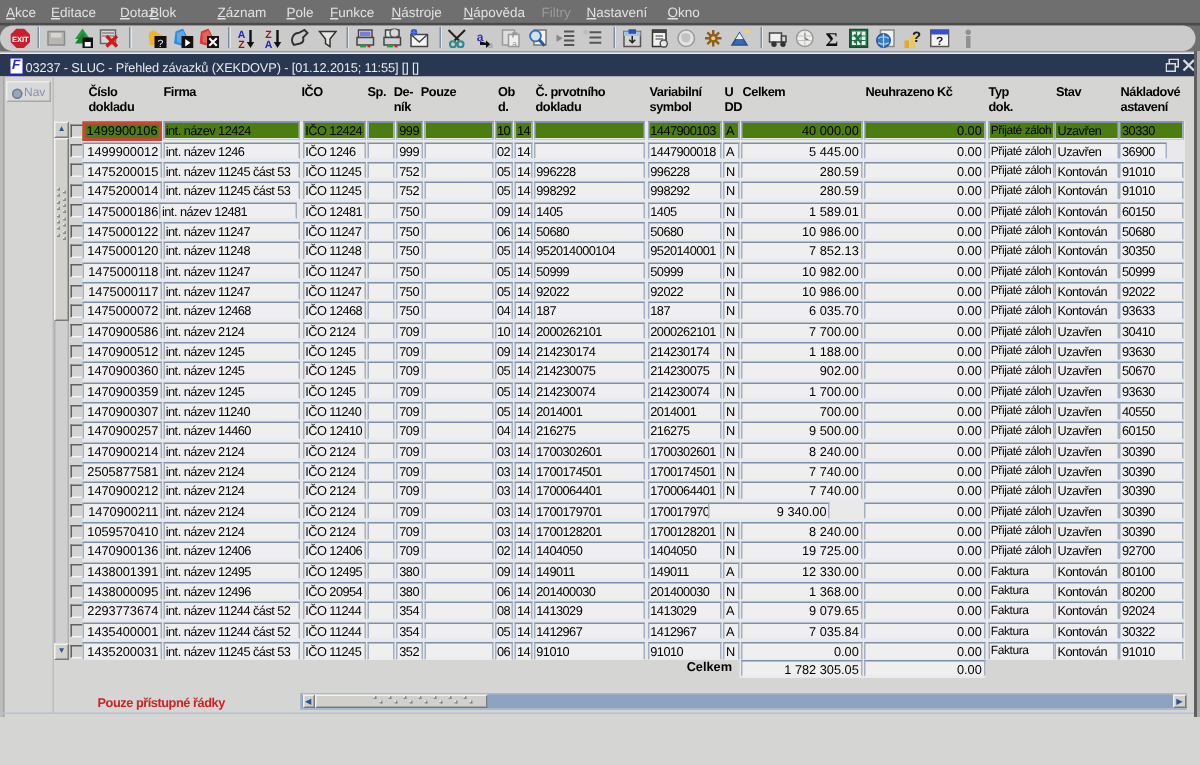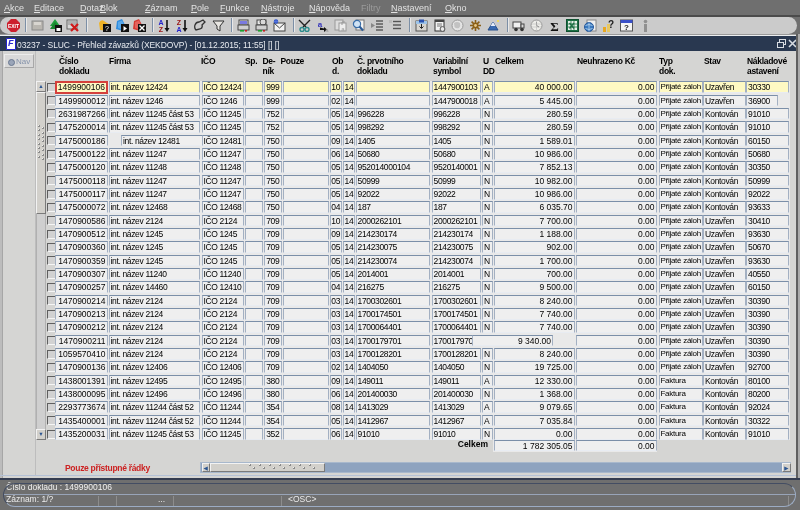--- a/index.html
+++ b/index.html
@@ -22,21 +22,21 @@
 .wbtn{position:absolute;top:3px;width:9px;height:9px;color:#d8dce2}
 .canvas{position:absolute;left:0;top:51px;width:796px;height:427px;background:#d5d5d3}
 .navbtn{position:absolute;left:4px;top:2.5px;width:30px;height:14.5px;background:#d9d9d9;
  border-top:1px solid #ececec;border-left:1px solid #ececec;border-right:1px solid #a8a8a8;border-bottom:1px solid #a8a8a8;
  font-size:8px;color:#8593aa;line-height:13px;padding-left:11px}
 .navbtn:before{content:"";position:absolute;left:3px;top:4.5px;width:5px;height:5px;border-radius:50%;
  background:#9aa5b8;border:1px solid #6a7890}
 .hd{position:absolute;font:bold 8.5px "Liberation Sans",sans-serif;color:#000;white-space:nowrap;letter-spacing:-0.3px}
 .f{position:absolute;height:11.5px;background:#efefef;border:1px solid;border-color:#7b8fa8 #a3b0c2 #e8ecf2 #a3b0c2;
  font-size:8.5px;line-height:10px;color:#000;padding:0 1px;white-space:nowrap;overflow:hidden;letter-spacing:-0.35px}
-.f.b{background:#fef9c3}
+.f.b{background:#4d7c0f}
 .f.cur{border:2px solid #d4403c;line-height:8px}
 .f.r{text-align:right;letter-spacing:0}
 .f.c{text-align:center;padding:0}
 .f.typ{font-size:8px;letter-spacing:-0.28px}
 .cb{position:absolute;width:9px;height:9px;background:#d2d2d2;
  border-top:1px solid #5f5f5f;border-left:1px solid #5f5f5f;border-bottom:1px solid #f6f6f6;border-right:1px solid #f6f6f6}
 .vsb{position:absolute;left:36px;top:81px;width:10px;height:358.5px;background:#cfcfcf;border:1px solid #b0b0b0}
 .sbtn{position:absolute;background:#d2d0cb;border-top:1px solid #f2f2f2;border-left:1px solid #f2f2f2;
  border-right:1px solid #7a7a7a;border-bottom:1px solid #7a7a7a;font-size:5.5px;line-height:8px;text-align:center;color:#2c5590;overflow:hidden}
 .vthumb{position:absolute;left:36px;top:92px;width:10px;height:122px;background:#d2d0cb;
@@ -348,21 +348,21 @@
     <div class="f c" style="left:343px;top:94.64px;width:12px">14</div>
     <div class="f" style="left:355.5px;top:94.64px;width:74px"></div>
     <div class="f" style="left:431.5px;top:94.64px;width:49.5px">1447900018</div>
     <div class="f" style="left:482px;top:94.64px;width:10.5px">A</div>
     <div class="f r" style="left:493.5px;top:94.64px;width:81px">5 445.00</div>
     <div class="f r" style="left:575.5px;top:94.64px;width:81px">0.00</div>
     <div class="f typ" style="left:658.5px;top:94.64px;width:44px">Přijaté záloh</div>
     <div class="f" style="left:703px;top:94.64px;width:42.5px">Uzavřen</div>
     <div class="f" style="left:746px;top:94.64px;width:32px">36900</div>
     <div class="cb" style="left:47px;top:109.48px"></div>
-    <div class="f r" style="left:55px;top:107.98px;width:52.5px">2631987266</div>
+    <div class="f r" style="left:55px;top:107.98px;width:52.5px">1475200015</div>
     <div class="f" style="left:108.5px;top:107.98px;width:91.5px">int. název 11245 část 53</div>
     <div class="f" style="left:201.5px;top:107.98px;width:42.5px">IČO 11245</div>
     <div class="f" style="left:244.5px;top:107.98px;width:18.5px"></div>
     <div class="f c" style="left:264px;top:107.98px;width:17.5px">752</div>
     <div class="f" style="left:282.5px;top:107.98px;width:46px"></div>
     <div class="f c" style="left:329.5px;top:107.98px;width:12.5px">05</div>
     <div class="f c" style="left:343px;top:107.98px;width:12px">14</div>
     <div class="f" style="left:355.5px;top:107.98px;width:74px">996228</div>
     <div class="f" style="left:431.5px;top:107.98px;width:49.5px">996228</div>
     <div class="f" style="left:482px;top:107.98px;width:10.5px">N</div>
@@ -383,21 +383,21 @@
     <div class="f" style="left:355.5px;top:121.32px;width:74px">998292</div>
     <div class="f" style="left:431.5px;top:121.32px;width:49.5px">998292</div>
     <div class="f" style="left:482px;top:121.32px;width:10.5px">N</div>
     <div class="f r" style="left:493.5px;top:121.32px;width:81px">280.59</div>
     <div class="f r" style="left:575.5px;top:121.32px;width:81px">0.00</div>
     <div class="f typ" style="left:658.5px;top:121.32px;width:44px">Přijaté záloh</div>
     <div class="f" style="left:703px;top:121.32px;width:42.5px">Kontován</div>
     <div class="f" style="left:746px;top:121.32px;width:43px">91010</div>
     <div class="cb" style="left:47px;top:136.16px"></div>
     <div class="f r" style="left:55px;top:134.66px;width:52.5px">1475000186</div>
-    <div class="f" style="left:121px;top:134.66px;width:91.5px">int. název 12481</div>
+    <div class="f" style="left:106px;top:134.66px;width:91.5px">int. název 12481</div>
     <div class="f" style="left:201.5px;top:134.66px;width:42.5px">IČO 12481</div>
     <div class="f" style="left:244.5px;top:134.66px;width:18.5px"></div>
     <div class="f c" style="left:264px;top:134.66px;width:17.5px">750</div>
     <div class="f" style="left:282.5px;top:134.66px;width:46px"></div>
     <div class="f c" style="left:329.5px;top:134.66px;width:12.5px">09</div>
     <div class="f c" style="left:343px;top:134.66px;width:12px">14</div>
     <div class="f" style="left:355.5px;top:134.66px;width:74px">1405</div>
     <div class="f" style="left:431.5px;top:134.66px;width:49.5px">1405</div>
     <div class="f" style="left:482px;top:134.66px;width:10.5px">N</div>
     <div class="f r" style="left:493.5px;top:134.66px;width:81px">1 589.01</div>
@@ -603,21 +603,21 @@
     <div class="f c" style="left:343px;top:294.74px;width:12px">14</div>
     <div class="f" style="left:355.5px;top:294.74px;width:74px">1700302601</div>
     <div class="f" style="left:431.5px;top:294.74px;width:49.5px">1700302601</div>
     <div class="f" style="left:482px;top:294.74px;width:10.5px">N</div>
     <div class="f r" style="left:493.5px;top:294.74px;width:81px">8 240.00</div>
     <div class="f r" style="left:575.5px;top:294.74px;width:81px">0.00</div>
     <div class="f typ" style="left:658.5px;top:294.74px;width:44px">Přijaté záloh</div>
     <div class="f" style="left:703px;top:294.74px;width:42.5px">Uzavřen</div>
     <div class="f" style="left:746px;top:294.74px;width:43px">30390</div>
     <div class="cb" style="left:47px;top:309.58px"></div>
-    <div class="f r" style="left:55px;top:308.08px;width:52.5px">1470900213</div>
+    <div class="f r" style="left:55px;top:308.08px;width:52.5px">2505877581</div>
     <div class="f" style="left:108.5px;top:308.08px;width:91.5px">int. název 2124</div>
     <div class="f" style="left:201.5px;top:308.08px;width:42.5px">IČO 2124</div>
     <div class="f" style="left:244.5px;top:308.08px;width:18.5px"></div>
     <div class="f c" style="left:264px;top:308.08px;width:17.5px">709</div>
     <div class="f" style="left:282.5px;top:308.08px;width:46px"></div>
     <div class="f c" style="left:329.5px;top:308.08px;width:12.5px">03</div>
     <div class="f c" style="left:343px;top:308.08px;width:12px">14</div>
     <div class="f" style="left:355.5px;top:308.08px;width:74px">1700174501</div>
     <div class="f" style="left:431.5px;top:308.08px;width:49.5px">1700174501</div>
     <div class="f" style="left:482px;top:308.08px;width:10.5px">N</div>
@@ -707,21 +707,21 @@
     <div class="f" style="left:431.5px;top:374.78px;width:49.5px">149011</div>
     <div class="f" style="left:482px;top:374.78px;width:10.5px">A</div>
     <div class="f r" style="left:493.5px;top:374.78px;width:81px">12 330.00</div>
     <div class="f r" style="left:575.5px;top:374.78px;width:81px">0.00</div>
     <div class="f typ" style="left:658.5px;top:374.78px;width:44px">Faktura</div>
     <div class="f" style="left:703px;top:374.78px;width:42.5px">Kontován</div>
     <div class="f" style="left:746px;top:374.78px;width:43px">80100</div>
     <div class="cb" style="left:47px;top:389.62px"></div>
     <div class="f r" style="left:55px;top:388.12px;width:52.5px">1438000095</div>
     <div class="f" style="left:108.5px;top:388.12px;width:91.5px">int. název 12496</div>
-    <div class="f" style="left:201.5px;top:388.12px;width:42.5px">IČO 12496</div>
+    <div class="f" style="left:201.5px;top:388.12px;width:42.5px">IČO 20954</div>
     <div class="f" style="left:244.5px;top:388.12px;width:18.5px"></div>
     <div class="f c" style="left:264px;top:388.12px;width:17.5px">380</div>
     <div class="f" style="left:282.5px;top:388.12px;width:46px"></div>
     <div class="f c" style="left:329.5px;top:388.12px;width:12.5px">06</div>
     <div class="f c" style="left:343px;top:388.12px;width:12px">14</div>
     <div class="f" style="left:355.5px;top:388.12px;width:74px">201400030</div>
     <div class="f" style="left:431.5px;top:388.12px;width:49.5px">201400030</div>
     <div class="f" style="left:482px;top:388.12px;width:10.5px">N</div>
     <div class="f r" style="left:493.5px;top:388.12px;width:81px">1 368.00</div>
     <div class="f r" style="left:575.5px;top:388.12px;width:81px">0.00</div>
@@ -794,30 +794,17 @@
     <div class="dot" style="left:269px;top:464px"></div>
     <div class="dot" style="left:273px;top:467px"></div>
     <div class="dot" style="left:279px;top:464px"></div>
     <div class="dot" style="left:283px;top:467px"></div>
     <div class="dot" style="left:289px;top:464px"></div>
     <div class="dot" style="left:293px;top:467px"></div>
     <div class="dot" style="left:299px;top:464px"></div>
     <div class="dot" style="left:303px;top:467px"></div>
     <div class="dot" style="left:309px;top:464px"></div>
     <div class="dot" style="left:313px;top:467px"></div>
- <div class="status">
-   <div class="st1">Číslo dokladu : 1499900106</div>
-   <div class="groove"></div>
-   <div class="st2">Záznam: 1/?</div>
-   <div class="vg" style="left:98px"></div>
-   <div class="vg" style="left:116px"></div>
-   <div class="st2" style="left:158px">...</div>
-   <div class="vg" style="left:172.5px"></div>
-   <div class="vg" style="left:281px"></div>
-   <div class="st2" style="left:288px">&lt;OSC&gt;</div>
-   <div class="vg" style="left:788px"></div>
-   <div class="stbox"></div>
- </div>
  <div style="position:absolute;left:0;top:51px;width:3px;height:427px;background:#bcbcbc;border-right:1px solid #a6a6a6"></div>
  <div style="position:absolute;left:35px;top:51px;width:1px;height:425px;background:#bdbdbd"></div>
  <div class="canbot"></div>
  <div class="redge"></div>
  <div class="redge2"></div>
 </div>
 </body></html>

